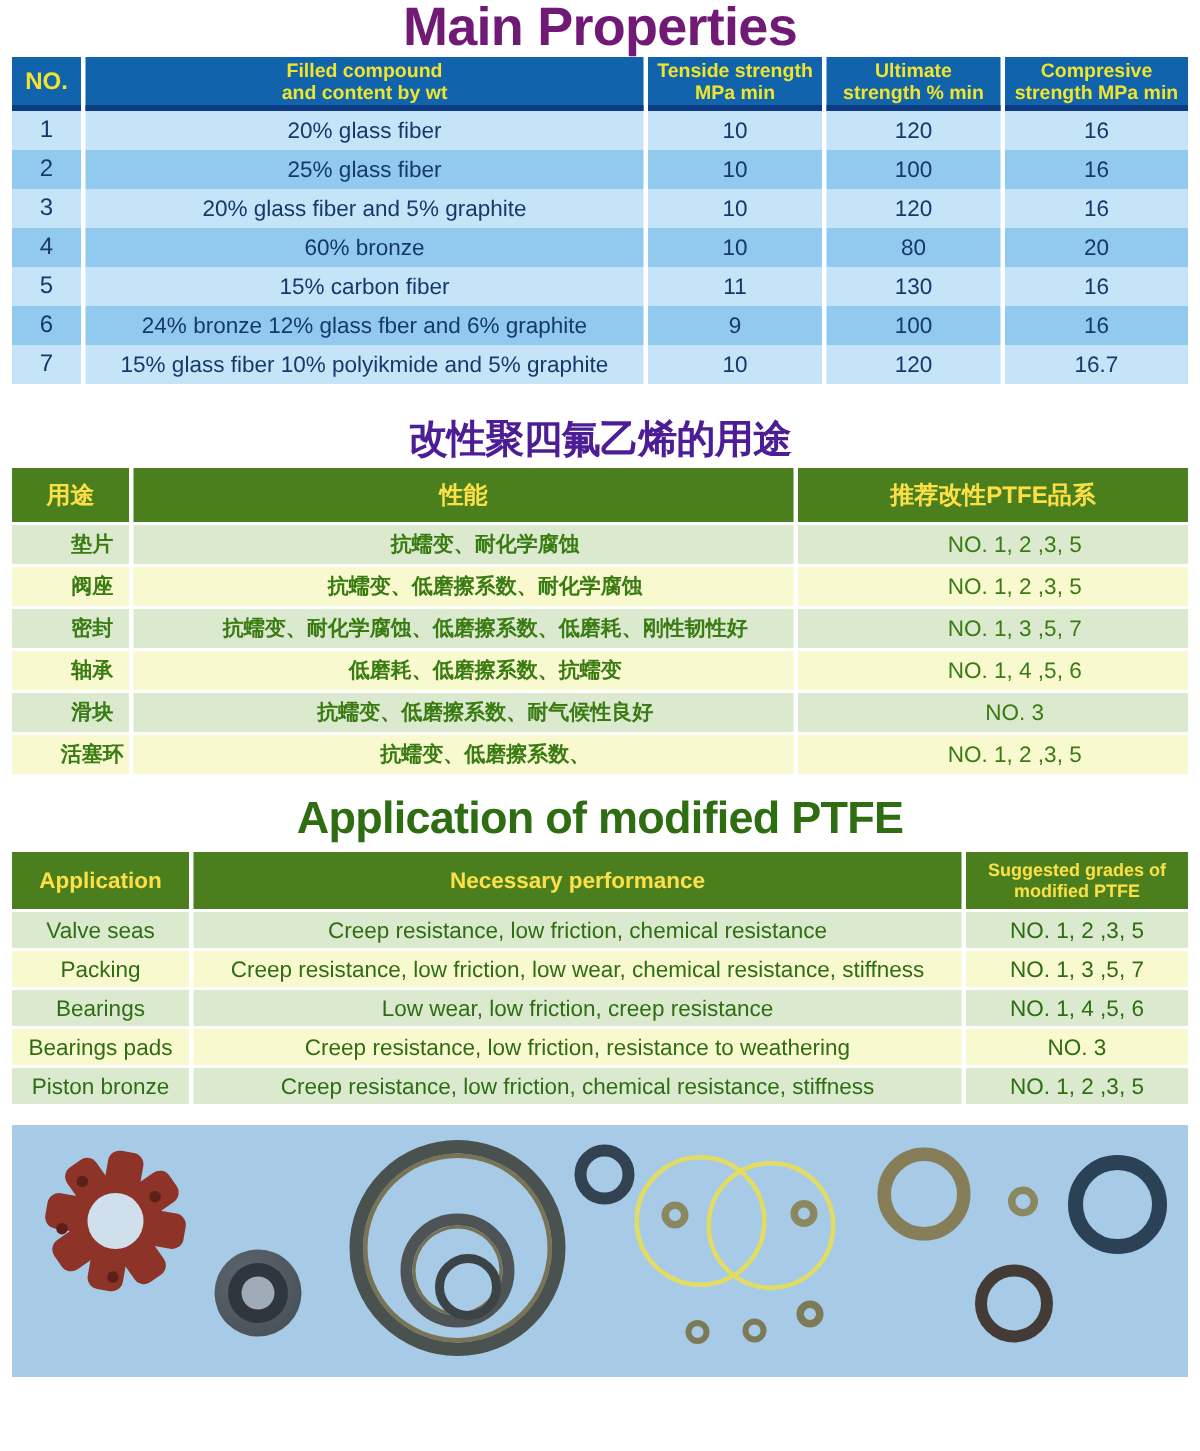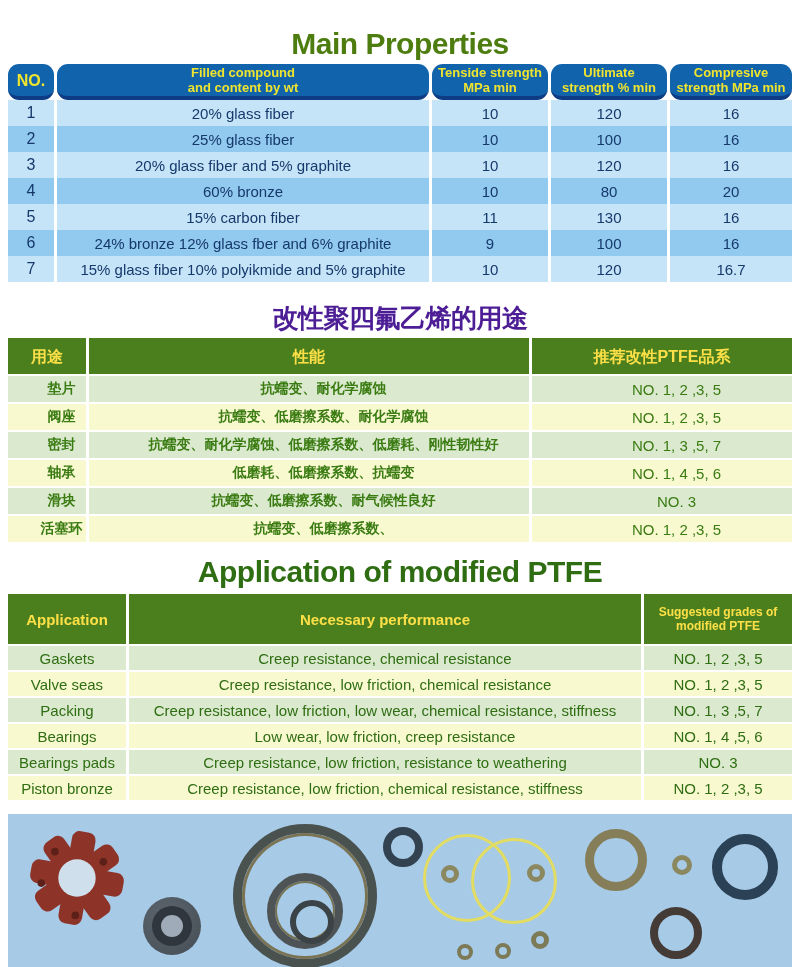--- a/index.html
+++ b/index.html
@@ -6,38 +6,37 @@
   html, body { background: #ffffff; }
   body {
     width: 800px; height: 967px;
     font-family: "Liberation Sans", "DejaVu Sans", sans-serif;
     overflow: hidden;
   }
 
   .section-title {
     text-align: center; font-weight: bold; letter-spacing: -0.5px;
   }
-  .title-blue  { color: #4d7c0f; font-size: 30px; line-height: 36px; margin-top: 26px; }
+  .title-blue  { color: #701a75; font-size: 36px; line-height: 36px; margin-top: 0; }
   .title-cn    { color: #4c1d95; font-size: 26px; line-height: 32px; margin-top: 20px; }
   .title-green { color: #2f6d12; font-size: 30px; line-height: 36px; margin-top: 10px; }
 
   table {
     width: 790px; margin: 2px auto 0 auto;
     border-collapse: separate; table-layout: fixed;
   }
   th, td { text-align: center; vertical-align: middle; overflow: hidden; }
   th { white-space: pre-line; font-weight: bold; }
 
   
   .t-blue { border-spacing: 3px 0; }
   .t-blue th {
     background: #1164ab; color: #efe42e;
     font-size: 13px; line-height: 15px; height: 36px;
     border-bottom: 4px solid #0d3c85;
-    border-radius: 11px;
   }
   .t-blue th:first-child { font-size: 16px; }
   .t-blue td { height: 26px; color: #16396c; font-size: 15px; }
   .t-blue td:first-child { font-size: 16px; }
   .t-blue tbody tr:nth-child(odd)  td { background: #c6e4f8; }
   .t-blue tbody tr:nth-child(even) td { background: #92c9ee; }
 
   
   .t-green { border-spacing: 3px 2px; }
   .t-green th {
@@ -45,21 +44,21 @@
     font-size: 15px; line-height: 17px; height: 36px;
   }
   .t-green tbody tr:nth-child(odd)  td { background: #dbeacf; }
   .t-green tbody tr:nth-child(even) td { background: #f9f9d0; }
 
   .t-cn td { height: 26px; color: #3a7b12; font-size: 14px; font-weight: bold; padding-left: 29px; }
   .t-cn td:last-child { font-weight: normal; font-size: 15px; }
   .t-cn th { font-size: 16px; }
 
   .t-app th:last-child { font-size: 12px; line-height: 14px; }
-  .t-app th { height: 50px; }
+  .t-app th { height: 38px; }
   .t-app td { height: 24px; color: #2f6d12; font-size: 15px; }
 
   
   .photo {
     position: relative; width: 784px; height: 168px;
     margin: 12px auto 0 auto; background: #a7cae7; overflow: hidden;
   }
   .ring { position: absolute; border-radius: 50%; }
 
   .ring-big    { left: 225px; top: 10px;  width: 144px; height: 144px; border: 9px solid #49524f; box-shadow: inset 0 0 0 3px #7a7354; }
@@ -225,25 +224,20 @@
     </colgroup>
   <thead>
     <tr>
       <th>Application</th>
       <th>Necessary performance</th>
       <th>Suggested grades of
 modified PTFE</th>
     </tr>
   </thead>
   <tbody>
-      <tr>
-        <td>Gaskets</td>
-        <td>Creep resistance, chemical resistance</td>
-        <td>NO. 1, 2 ,3, 5</td>
-      </tr>
       <tr>
         <td>Valve seas</td>
         <td>Creep resistance, low friction, chemical resistance</td>
         <td>NO. 1, 2 ,3, 5</td>
       </tr>
       <tr>
         <td>Packing</td>
         <td>Creep resistance, low friction, low wear, chemical resistance, stiffness</td>
         <td>NO. 1, 3 ,5, 7</td>
       </tr>

